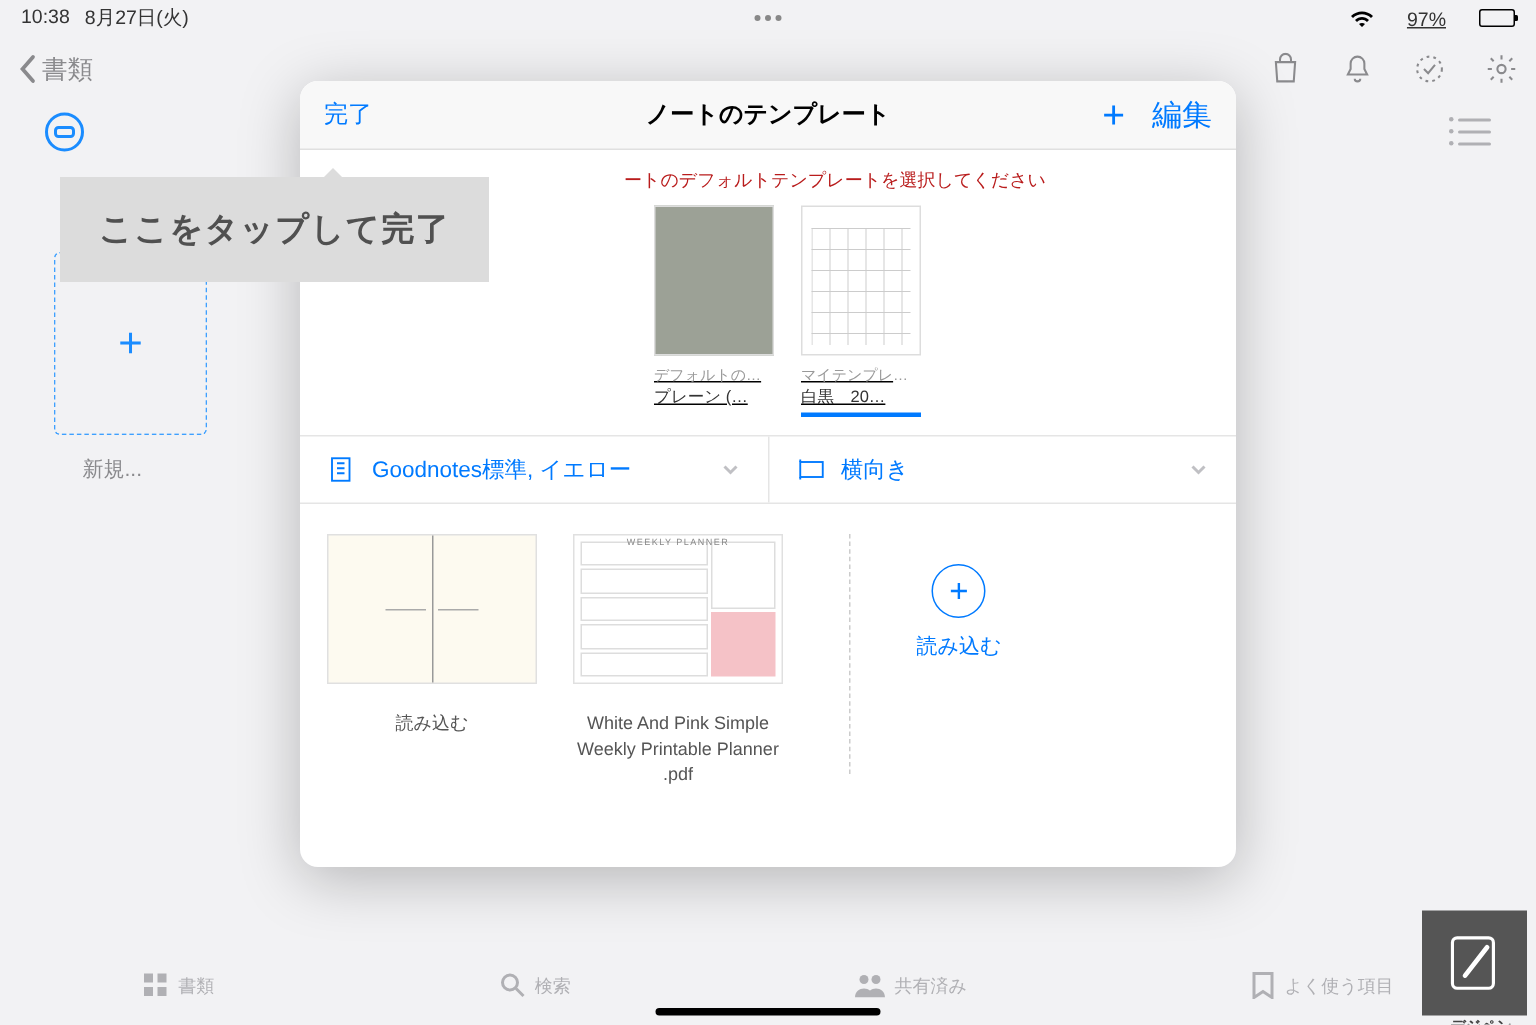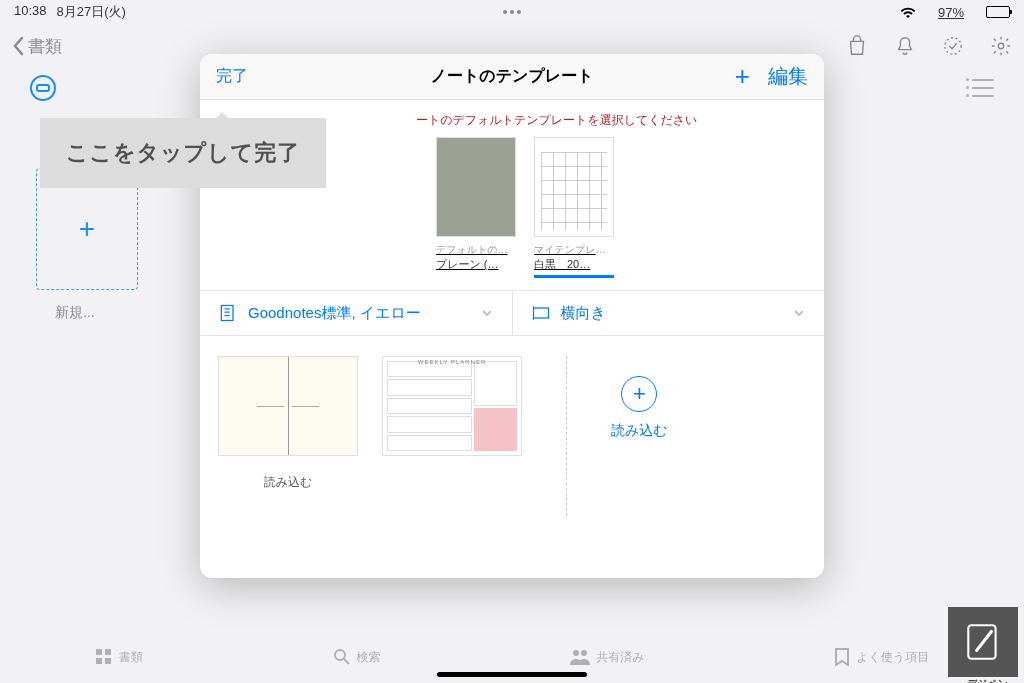--- a/index.html
+++ b/index.html
@@ -259,20 +259,21 @@
             <span></span>
             <span></span>
             <span></span>
             <span></span>
           </div>
         <div class="planner-right">
             <span></span>
             <span></span>
           </div>
       </div>
+      <div class="template-name">White And Pink Simple Weekly Printable  Planner .pdf</div>
     </div>
     <div class="divider-v"></div>
     <div class="import-box">
       <div class="import-circle">+</div>
       <div class="import-label">読み込む</div>
     </div>
   </div>
 
 </div>
 

